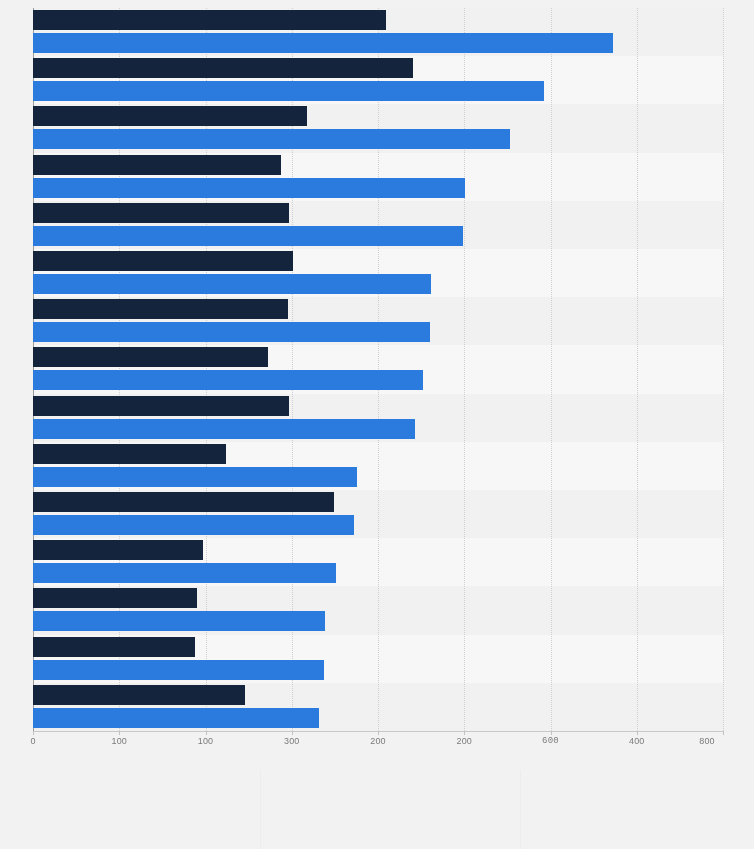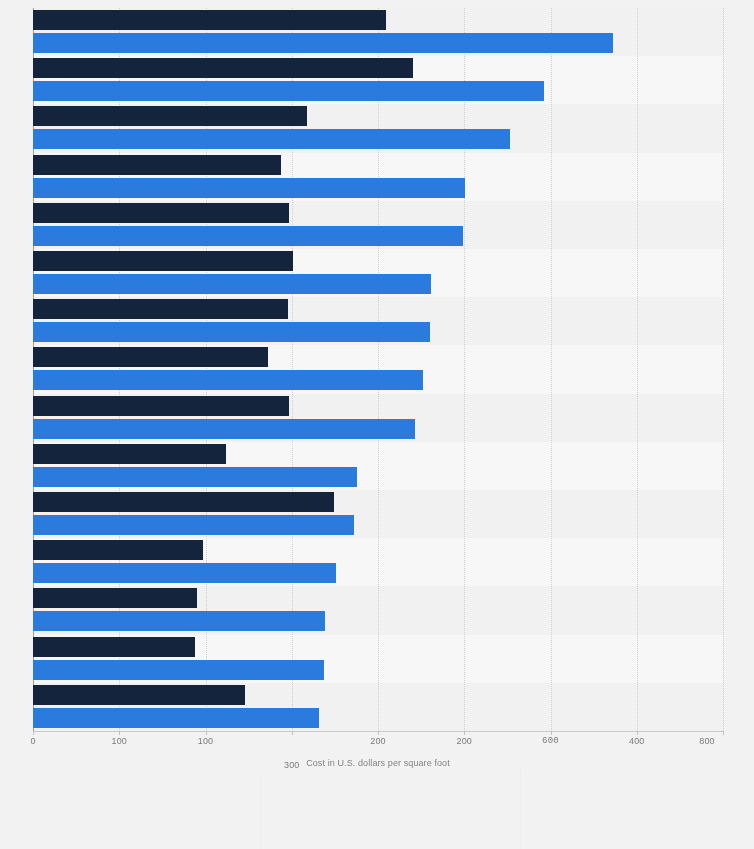--- a/index.html
+++ b/index.html
@@ -177,32 +177,31 @@
 
   <div id="axis-line"></div>
   <div id="ticks-layer">
       <div class="tick-mark" style="left: 33px;"></div>
       <div class="tick-label" style="left: 33px;">0</div>
       <div class="tick-mark" style="left: 119.25px;"></div>
       <div class="tick-label" style="left: 119.25px;">100</div>
       <div class="tick-mark" style="left: 205.5px;"></div>
       <div class="tick-label" style="left: 205.5px;">100</div>
       <div class="tick-mark" style="left: 291.75px;"></div>
-      <div class="tick-label" style="left: 291.75px; margin-top: 24px;">300</div>
+      <div class="tick-label" style="left: 291.75px;">300</div>
       <div class="tick-mark" style="left: 378px;"></div>
       <div class="tick-label" style="left: 378px;">200</div>
       <div class="tick-mark" style="left: 464.25px;"></div>
       <div class="tick-label" style="left: 464.25px;">200</div>
       <div class="tick-mark" style="left: 550.5px;"></div>
       <div class="tick-label" style="left: 550.5px; font-family: Liberation Mono, monospace;">600</div>
       <div class="tick-mark" style="left: 636.75px;"></div>
       <div class="tick-label" style="left: 636.75px;">400</div>
       <div class="tick-mark" style="left: 723px;"></div>
       <div class="tick-label" style="left: 707px;">800</div>
     </div>
 
-  <div id="x-axis-title">Cost in U.S. dollars per square foot</div>
 
   <div id="footer-area"></div>
 
 <div class="footer-sep" style="left: 260px;"></div>
     <div class="footer-sep" style="left: 520px;"></div>
   </div>
 
 </body></html>

